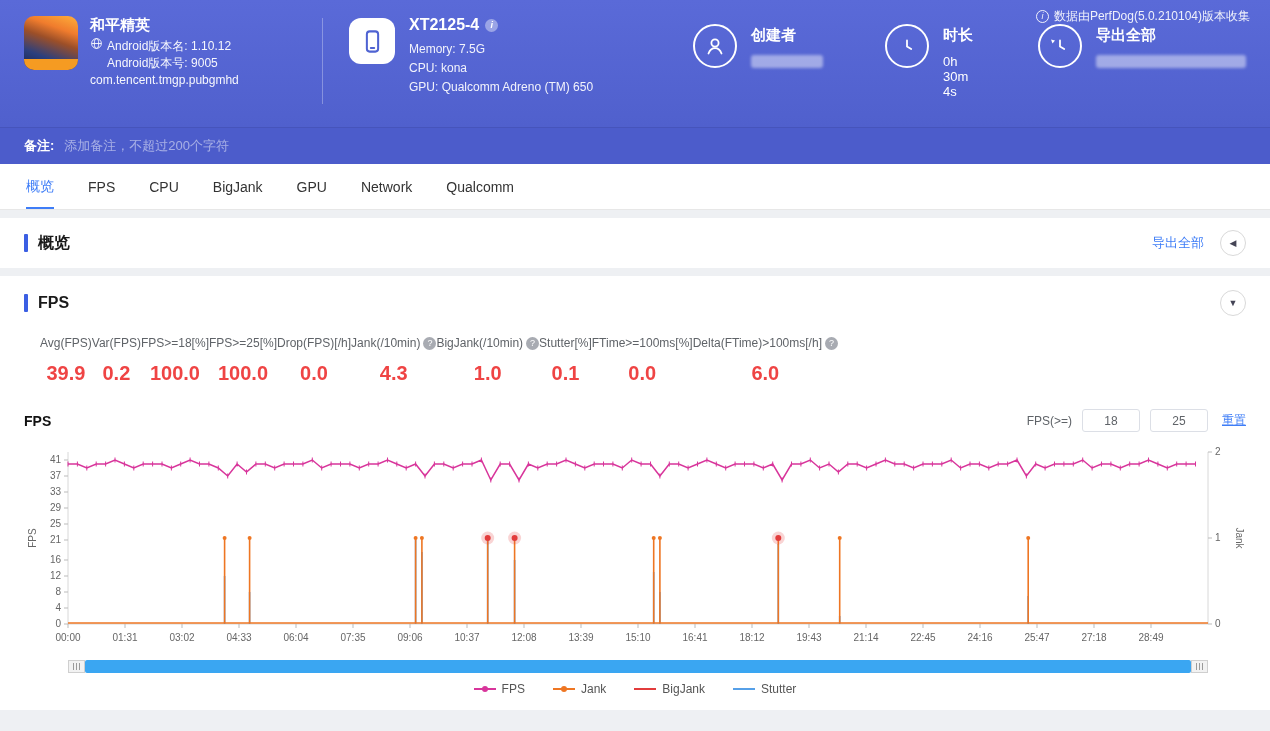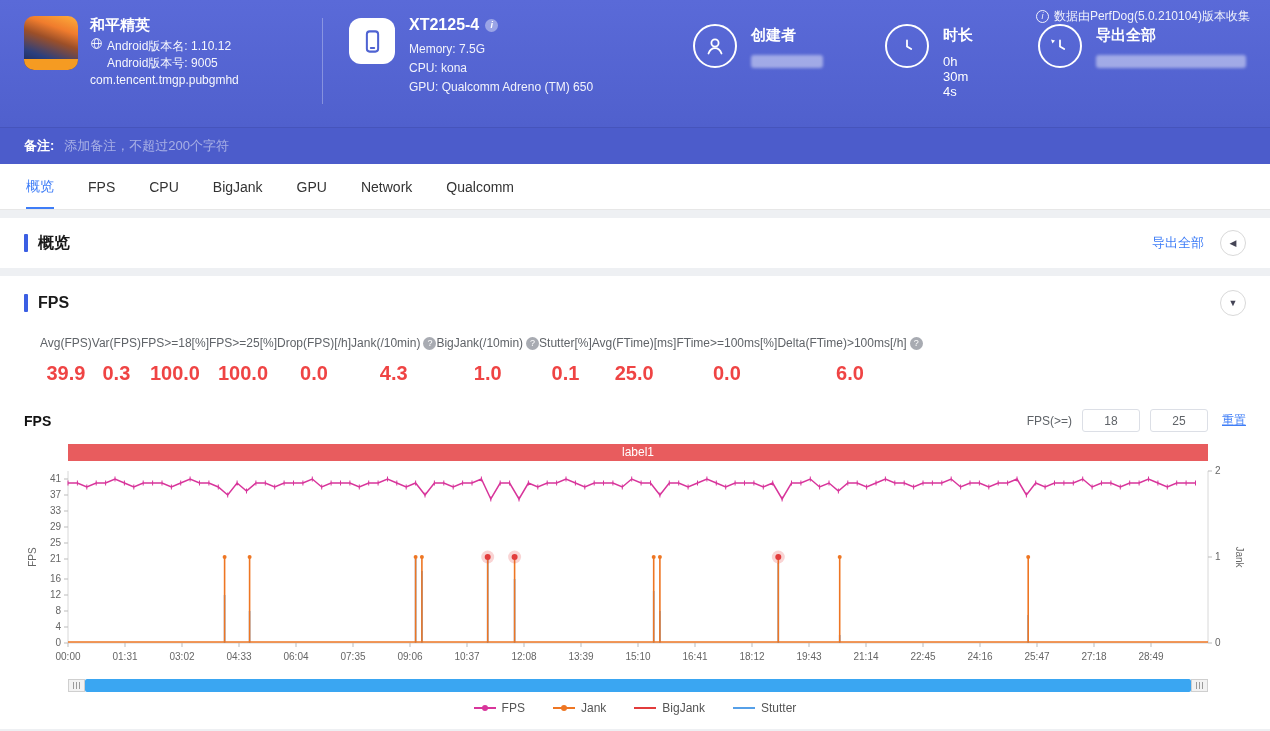--- a/index.html
+++ b/index.html
@@ -287,21 +287,21 @@
         <div class="metric">
           <div class="metric-label">
             <span>Avg(FPS)</span>
           </div>
           <div class="metric-value">39.9</div>
         </div>
         <div class="metric">
           <div class="metric-label">
             <span>Var(FPS)</span>
           </div>
-          <div class="metric-value">0.3</div>
+          <div class="metric-value">0.2</div>
         </div>
         <div class="metric">
           <div class="metric-label">
             <span>FPS&gt;=18[%]</span>
           </div>
           <div class="metric-value">100.0</div>
         </div>
         <div class="metric">
           <div class="metric-label">
             <span>FPS&gt;=25[%]</span>
@@ -326,26 +326,20 @@
             <span>BigJank(/10min)</span>
             <span class="help-badge">?</span>
           </div>
           <div class="metric-value">1.0</div>
         </div>
         <div class="metric">
           <div class="metric-label">
             <span>Stutter[%]</span>
           </div>
           <div class="metric-value">0.1</div>
-        </div>
-        <div class="metric">
-          <div class="metric-label">
-            <span>Avg(FTime)[ms]</span>
-          </div>
-          <div class="metric-value">25.0</div>
         </div>
         <div class="metric">
           <div class="metric-label">
             <span>FTime&gt;=100ms[%]</span>
           </div>
           <div class="metric-value">0.0</div>
         </div>
         <div class="metric">
           <div class="metric-label">
             <span>Delta(FTime)&gt;100ms[/h]</span>
@@ -358,21 +352,20 @@
     <div class="chart-head">
       <span class="chart-title">FPS</span>
       <span class="spacer"></span>
       <span class="thr-label">FPS(&gt;=)</span>
       <input class="thr-input" value="18" style="">
       <input class="thr-input" value="25" style="">
       <a class="reset-link">重置</a>
     </div>
 
     <div class="chart-wrap">
-      <div class="banner">label1</div>
       <svg id="fps-chart-svg" viewBox="0 0 1222 212">
           <g stroke="#d8d8d8" stroke-width="1">
     <line x1="44" y1="8" x2="44" y2="180"></line>
     <line x1="1184" y1="8" x2="1184" y2="180"></line>
     <line x1="44" y1="180" x2="1184" y2="180"></line>
           </g>
           <line x1="40" y1="180" x2="44" y2="180" stroke="#bbb"></line>
           <text x="37" y="183" text-anchor="end" font-size="10" fill="#666">0</text>
           <line x1="40" y1="164" x2="44" y2="164" stroke="#bbb"></line>
           <text x="37" y="167" text-anchor="end" font-size="10" fill="#666">4</text>

